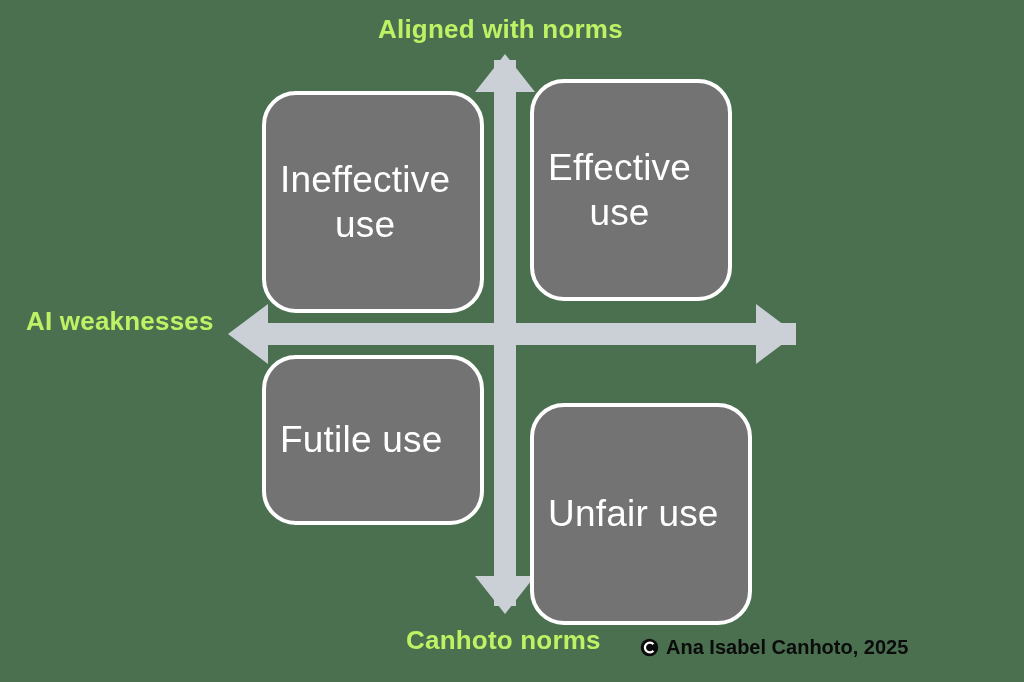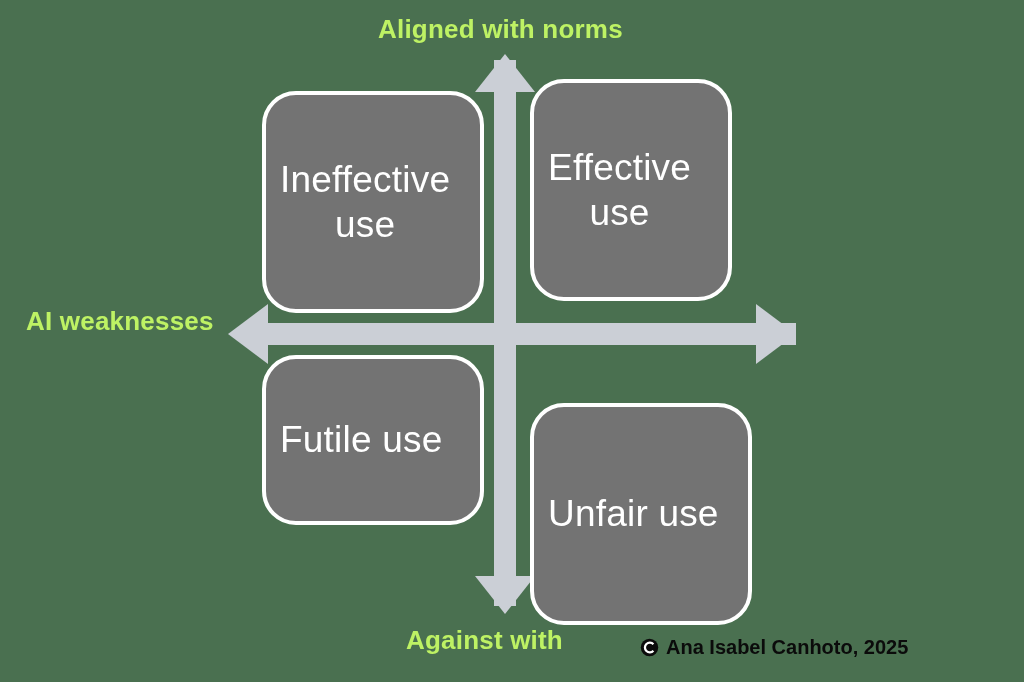--- a/index.html
+++ b/index.html
@@ -122,21 +122,21 @@
 
   <div class="quad-box" id="box-futile">
     <span class="quad-label">Futile use</span>
   </div>
 
   <div class="quad-box" id="box-unfair">
     <span class="quad-label">Unfair use</span>
   </div>
 
   <div class="axis-label" id="label-top">Aligned with norms</div>
-  <div class="axis-label" id="label-bottom">Against with</div>
+  <div class="axis-label" id="label-bottom">Canhoto norms</div>
   <div class="axis-label" id="label-left">AI weaknesses</div>
 
   <div id="credit">
     <span class="c-mark">
       <svg viewBox="0 0 20 20" width="19" height="19" aria-hidden="true">
         <circle cx="10" cy="10" r="9.2" fill="#0b0b0b"></circle>
         <path d="M14.1 6.6a5.1 5.1 0 1 0 0 6.8" fill="none" stroke="#ffffff" stroke-width="2.4" stroke-linecap="butt"></path>
       </svg>
     </span>
     <span>Ana Isabel Canhoto, 2025</span>

